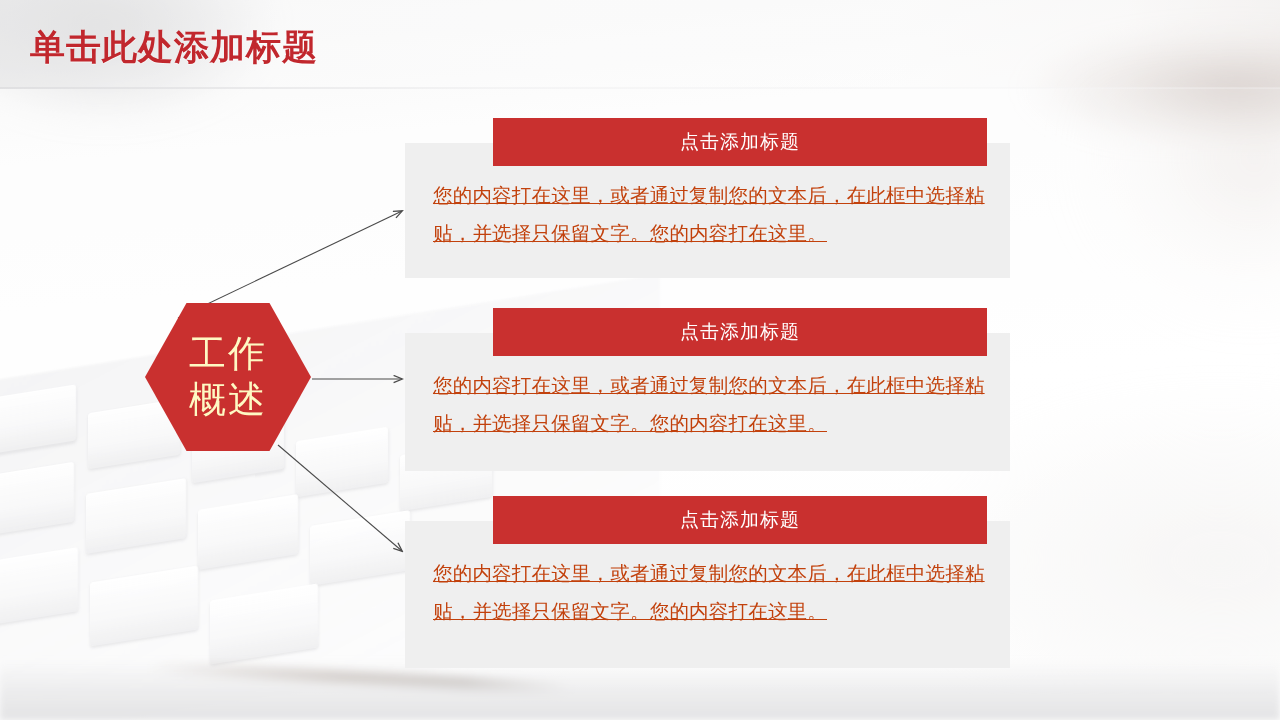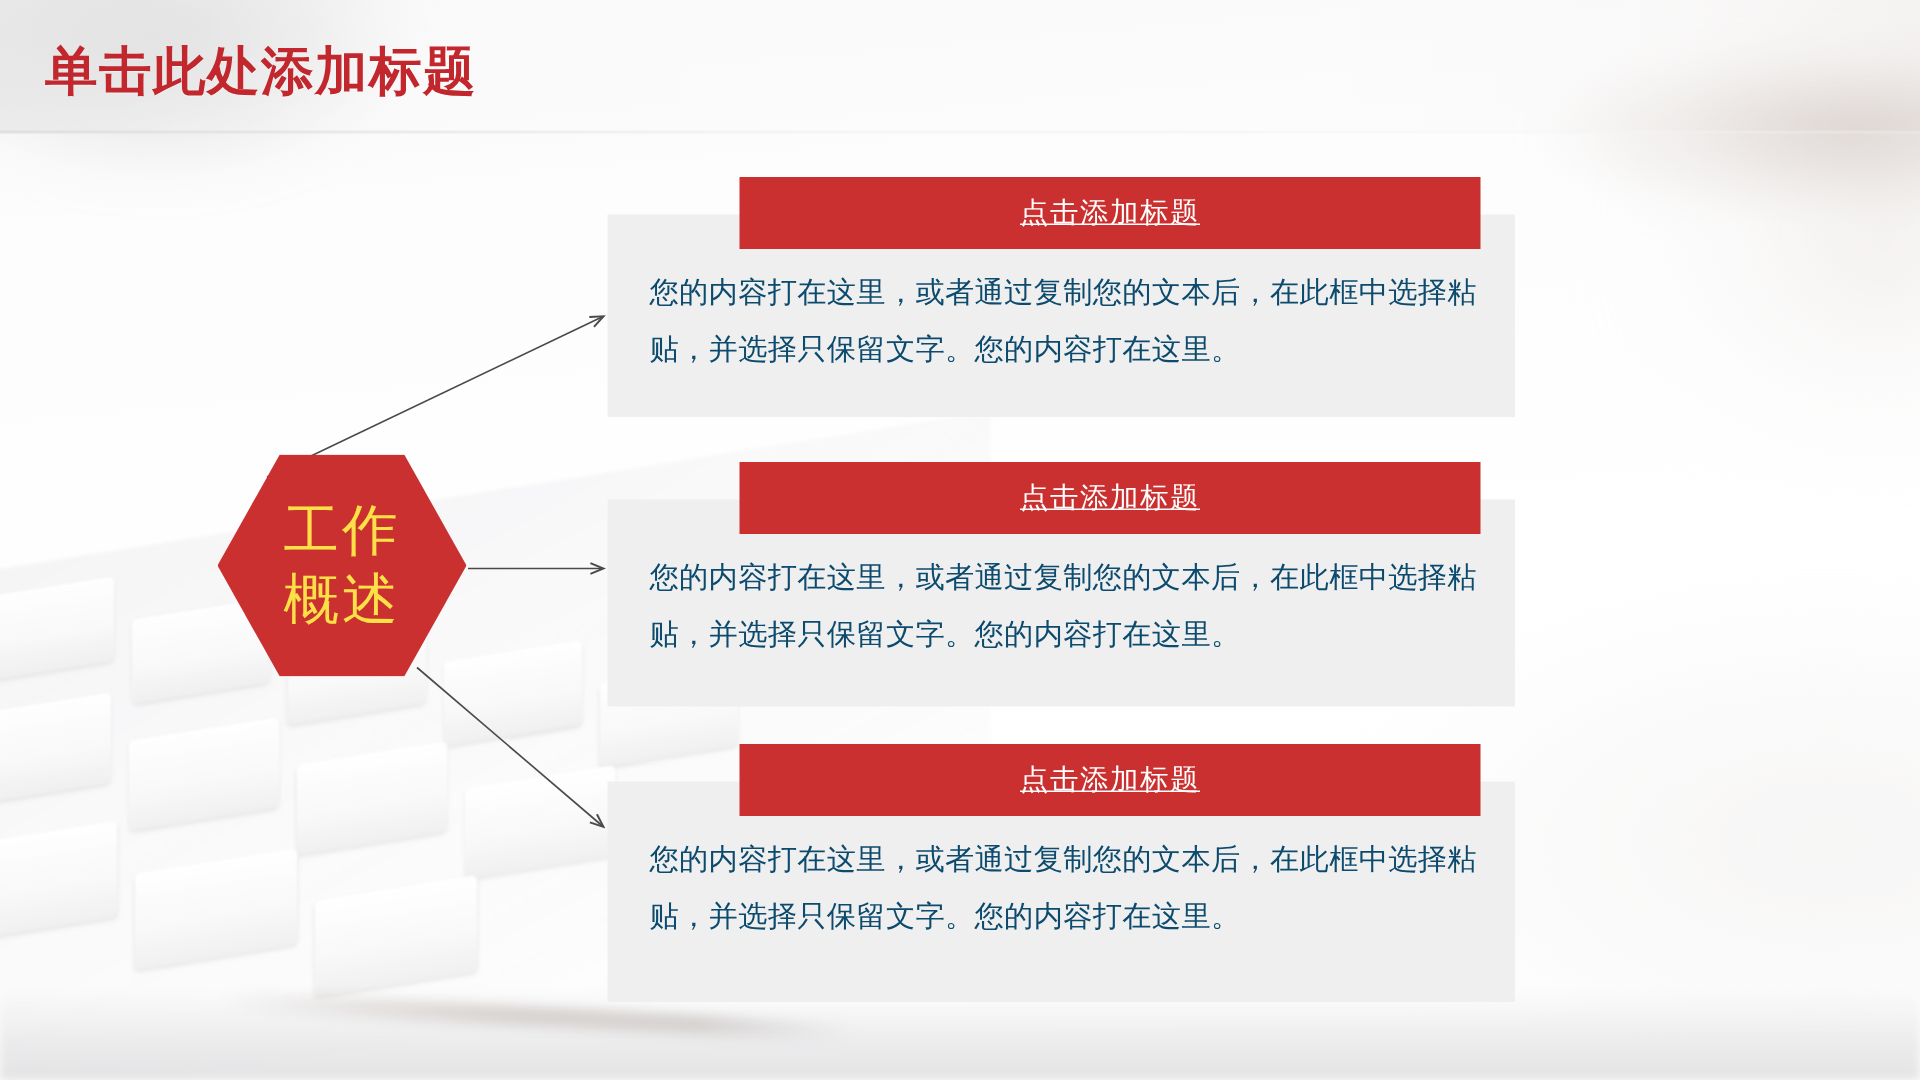--- a/index.html
+++ b/index.html
@@ -145,21 +145,21 @@
     left: 145px; top: 303px;
     width: 166px; height: 148px;
     background: #C9302F;
     clip-path: polygon(25% 0%, 75% 0%, 100% 50%, 75% 100%, 25% 100%, 0% 50%);
     display: flex;
     flex-direction: column;
     align-items: center;
     justify-content: center;
   }
   .hexagon-line {
-    color: #fde047;
+    color: #fef9c3;
     font-size: 37px;
     line-height: 46px;
     letter-spacing: 2px;
     font-weight: 400;
   }
 
   
   .connectors {
     position: absolute;
     left: 0; top: 0;
@@ -186,30 +186,30 @@
     height: 48px;
     background: #C9302F;
     display: flex;
     align-items: center;
     justify-content: center;
   }
   .card-header-text {
     color: #ffffff;
     font-size: 19px;
     letter-spacing: 1px;
-    text-decoration: underline;
   }
   .card-body {
     position: absolute;
     left: 28px;
     width: 558px;
-    color: #0c4a6e;
+    color: #c2410c;
     font-size: 19.5px;
     line-height: 38px;
     letter-spacing: .2px;
+    text-decoration: underline;
   }
 
   
   #card-1 { top: 118px; }
   #card-1 .card-panel  { top: 25px;  height: 135px; }
   #card-1 .card-header { top: 0px; }
   #card-1 .card-body   { top: 58px; }
 
   
   #card-2 { top: 308px; }

